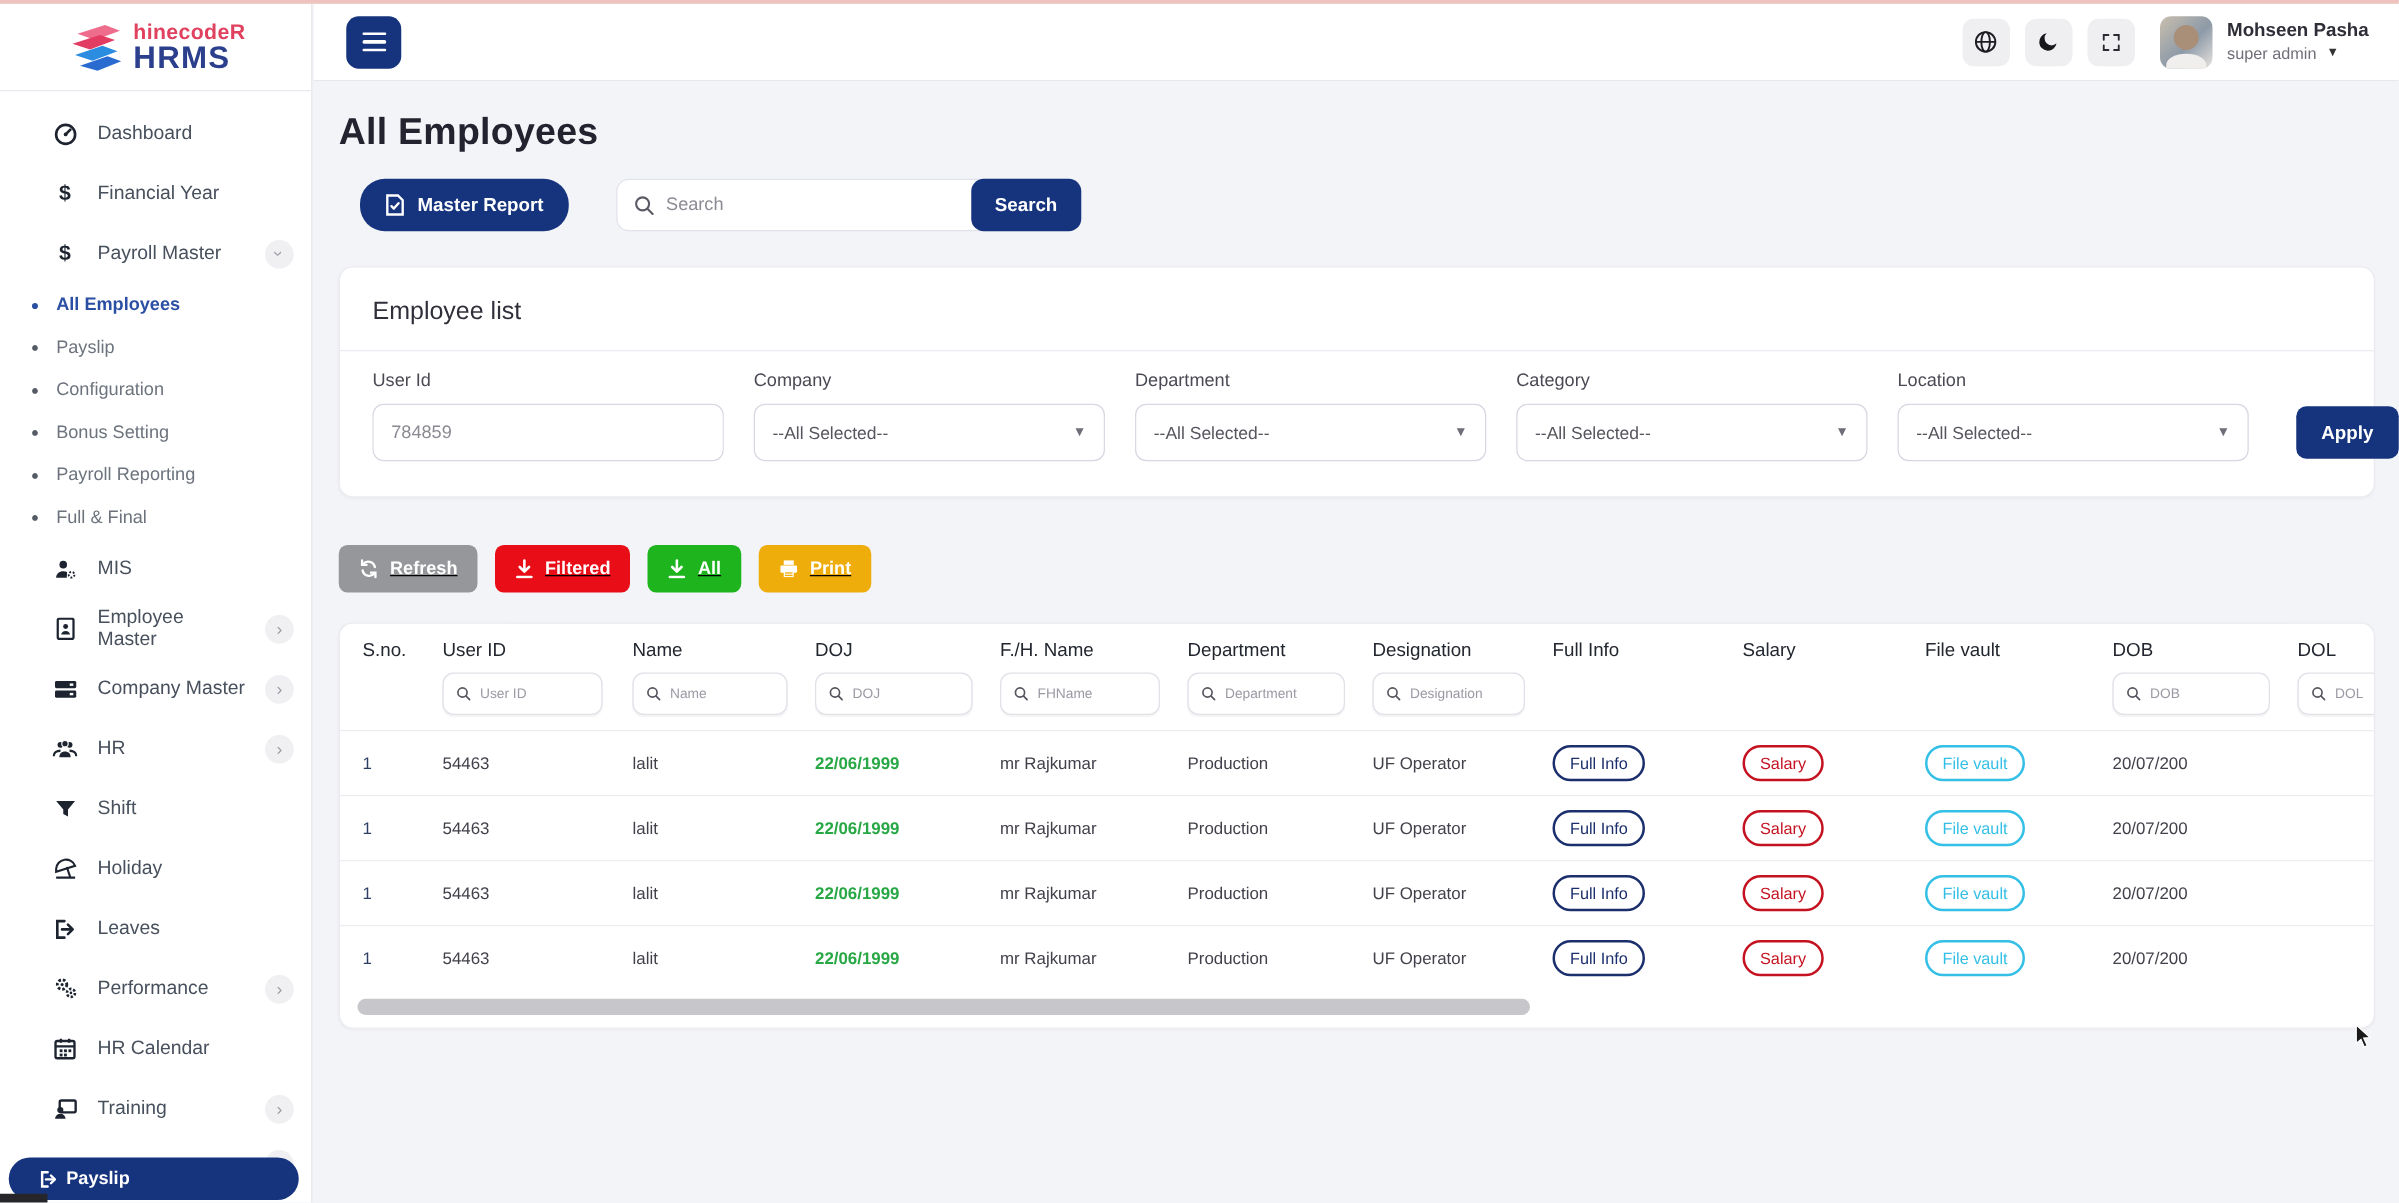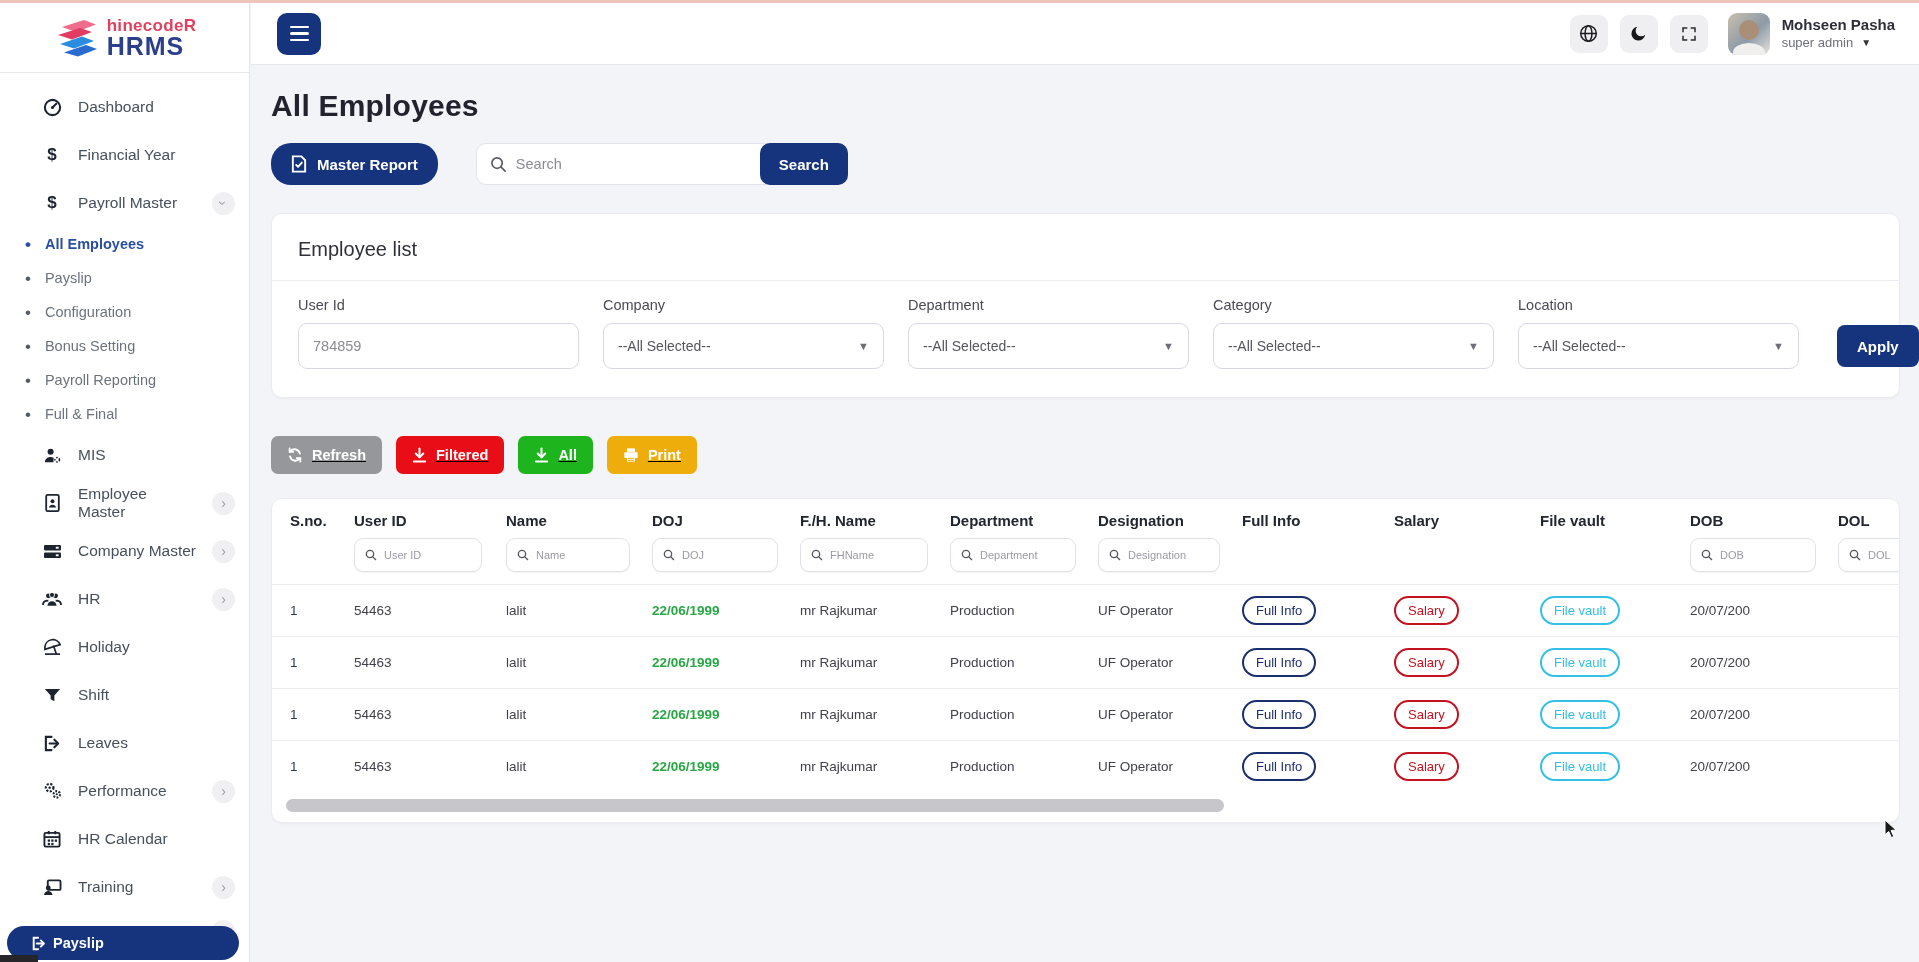--- a/index.html
+++ b/index.html
@@ -53,21 +53,21 @@
   .user-name { font-size:15px; font-weight:600; color:#2e2e38; }
   .user-role { font-size:13px; color:#6f6f79; display:flex; align-items:center; gap:8px; }
   .user-role .caret { font-size:10px; color:#333; }
 
   .content { padding:18px 19px 0 20px; }
   .page-title { font-size:30px; font-weight:600; color:#23232f; margin:6px 0 20px 0; letter-spacing:.2px; }
 
   .toolbar { display:flex; align-items:center; gap:38px; margin-bottom:28px; }
   .btn-navy { background:#16347e; color:#fff; border:none; border-radius:20px; height:42px;
     display:inline-flex; align-items:center; gap:10px; padding:0 20px; font-size:15px; font-weight:600; cursor:pointer;
-    font-family:inherit; }
+    font-family:inherit;margin-left:17px; }
   .search-group { width:372px; height:42px; background:#fff; border:1px solid #e2e2ea; border-radius:10px;
     display:flex; align-items:center; padding-left:13px; }
   .search-group input { border:none; outline:none; flex:1; font-size:14.5px; color:#44444e; margin-left:9px;
     font-family:inherit; background:transparent; min-width:0; }
   .search-group input::placeholder { color:#8b8b94; }
   .search-btn { height:42px; margin:-1px -1px -1px 0; border-radius:10px; padding:0 19px; }
 
   .card { background:#fff; border:1px solid #ebebf1; border-radius:11px; box-shadow:0 1px 2px rgba(40,40,60,.04); }
   .filter-card { margin-bottom:38px; }
   .filter-card-title { font-size:20px; color:#30303a; padding:24px 26px 19px 26px; }
@@ -85,21 +85,21 @@
 
   .actions-row { display:flex; gap:14px; margin-bottom:24px;text-decoration:underline; }
   .act-btn { height:38px; border:none; border-radius:7px; color:#fff; font-size:14.5px; font-weight:600;
     display:inline-flex; align-items:center; gap:9px; padding:0 16px; cursor:pointer; font-family:inherit; }
 
   
   .table-card { overflow:hidden; position:relative; padding-bottom:4px; }
   .t-grid { display:grid; align-items:center; padding-left:18px;
     grid-template-columns:64px 152px 146px 148px 150px 148px 144px 152px 146px 150px 148px 130px; }
   .t-head { padding-top:13px; padding-bottom:12px; align-items:start; }
-  .th-label { font-size:15px; font-weight:700; color:#22262e; margin-bottom:9px; }
+  .th-label { font-size:15px; font-weight:400; color:#22262e; margin-bottom:9px; }
   .col-filter { width:calc(100% - 22px); max-width:128px; height:34px; border:1px solid #e1e1e8;
     border-radius:9px; display:flex; align-items:center; padding-left:10px; background:#fff;
     box-shadow:0 1px 1px rgba(40,40,60,.05); }
   .col-filter input { border:none; outline:none; width:100%; font-size:11px; color:#6b6b74; margin-left:7px;
     font-family:inherit; background:transparent; min-width:0; }
   .col-filter input::placeholder { color:#9a9aa4; }
   .t-row { height:52px; border-top:1px solid #ededf1; font-size:13.5px; color:#41414b; }
   .cell-sno { color:#2c3e63; }
   .cell-doj { color:#28a745; font-weight:700; }
   .pill { display:inline-block; padding:5px 12px; border:2px solid; border-radius:16px; font-size:13px;
@@ -231,36 +231,36 @@
           </svg>
       </span>
       <span>HR</span>
       <span class="chev">
           <span>›</span>
         </span>
     </div>
 
     <div class="nav-item">
       <span class="ni-icon">
+        <svg width="17" height="17" viewBox="0 0 18 18">
+            <polygon points="1,2 17,2 11,9 11,15 7,13 7,9" fill="#1d2430"></polygon>
+          </svg>
+      </span>
+      <span>Shift</span>
+    </div>
+
+    <div class="nav-item">
+      <span class="ni-icon">
         <svg width="19" height="18" viewBox="0 0 20 19">
             <path d="M2 9.5a8.3 8.3 0 0 1 16-2.5L2 12z" fill="none" stroke="#1d2430" stroke-width="1.8"></path>
             <line x1="11" y1="8" x2="14" y2="17" stroke="#1d2430" stroke-width="1.8"></line>
             <line x1="2" y1="17" x2="18" y2="17" stroke="#1d2430" stroke-width="1.8"></line>
           </svg>
       </span>
       <span>Holiday</span>
-    </div>
-
-    <div class="nav-item">
-      <span class="ni-icon">
-        <svg width="17" height="17" viewBox="0 0 18 18">
-            <polygon points="1,2 17,2 11,9 11,15 7,13 7,9" fill="#1d2430"></polygon>
-          </svg>
-      </span>
-      <span>Shift</span>
     </div>
 
     <div class="nav-item">
       <span class="ni-icon">
         <svg width="18" height="17" viewBox="0 0 19 18">
             <path d="M9 2H3v14h6" fill="none" stroke="#1d2430" stroke-width="2.2" stroke-linecap="round"></path>
             <path d="M12 5l4 4-4 4" fill="none" stroke="#1d2430" stroke-width="2.2" stroke-linecap="round" stroke-linejoin="round"></path>
             <line x1="7" y1="9" x2="15" y2="9" stroke="#1d2430" stroke-width="2.2" stroke-linecap="round"></line>
           </svg>
       </span>

